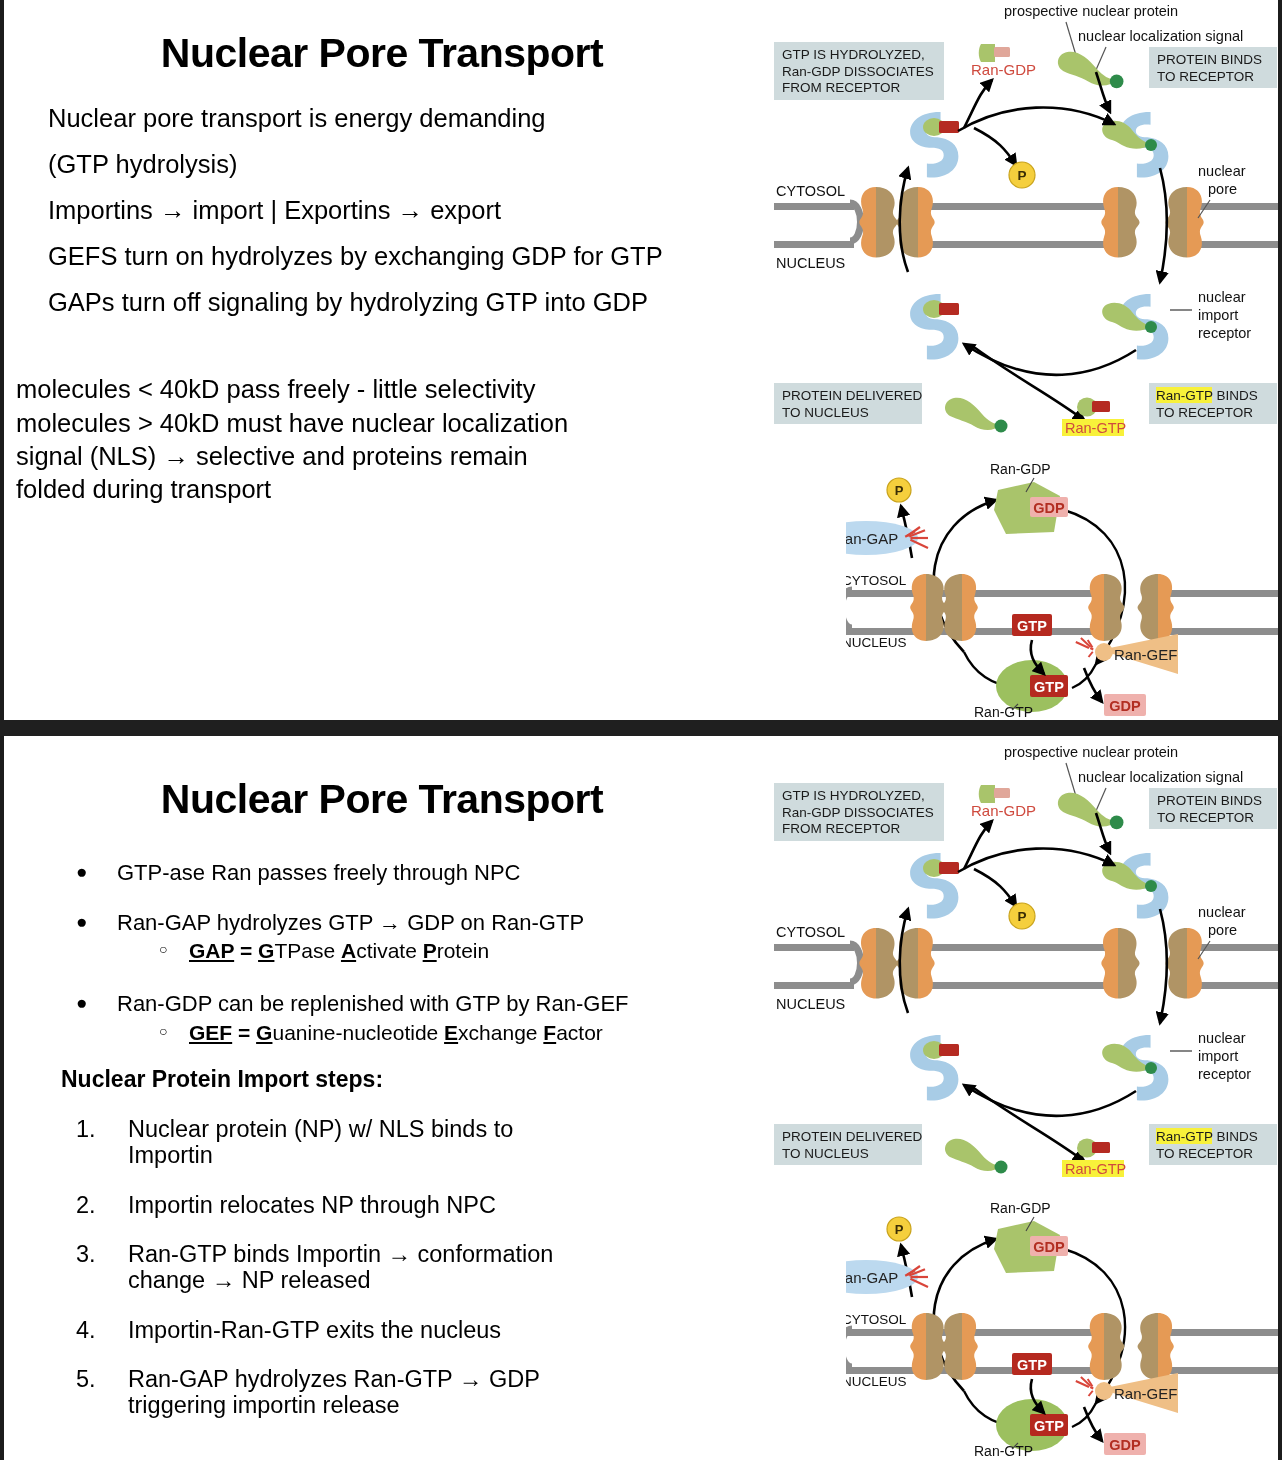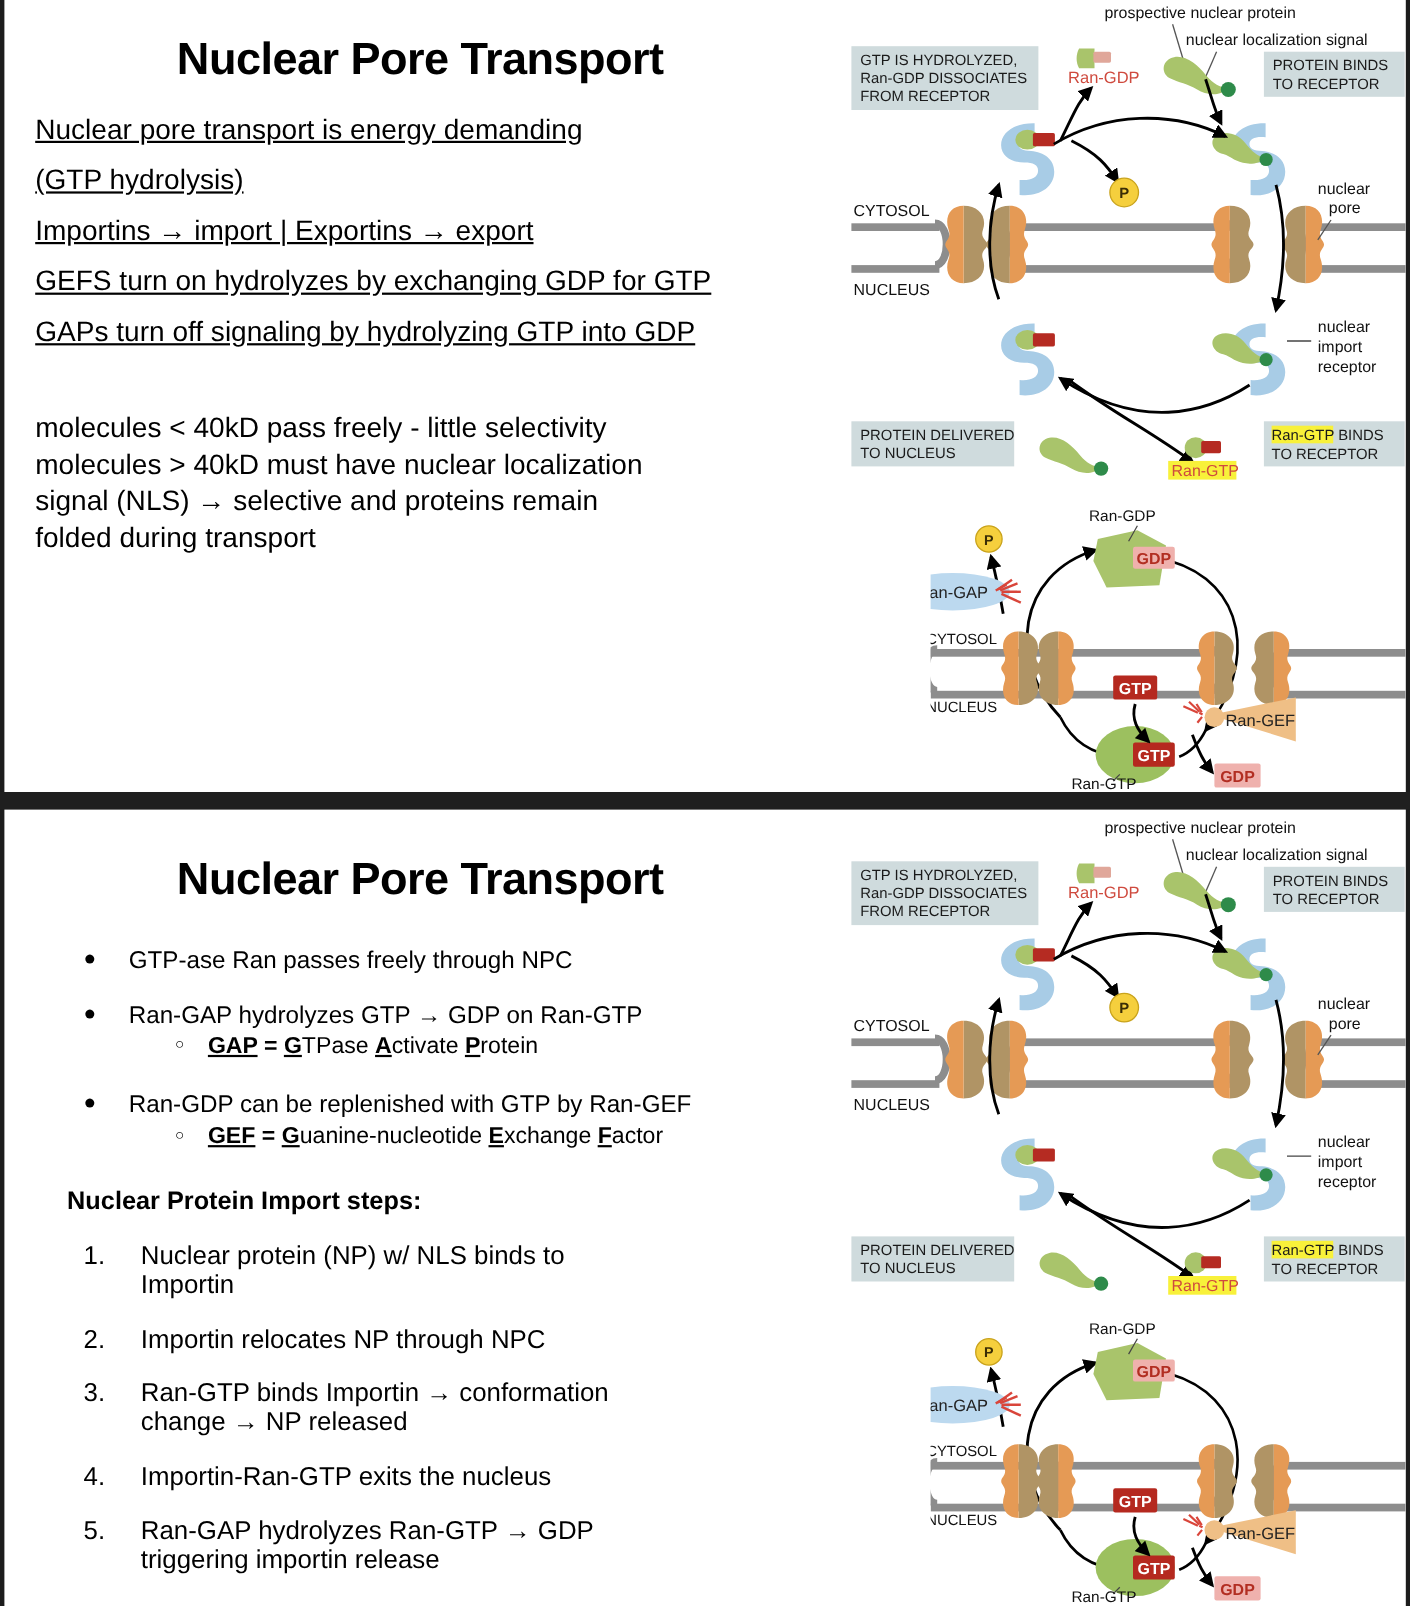--- a/index.html
+++ b/index.html
@@ -10,23 +10,23 @@
   .divider{position:absolute;left:0;top:720px;width:1282px;height:16px;background:#1f1f1f;}
   #slide2{top:736px;height:1716px;}
   .slide-inner{position:relative;width:100%;height:100%;}
 
   
   .textcol{position:absolute;left:0;top:0;width:756px;height:100%;}
   .title{font-weight:bold;text-align:center;letter-spacing:-0.5px;}
   #s1 .title{font-size:41px;padding-top:30px;}
   #s2 .title{font-size:41px;padding-top:40px;}
 
-  .para{font-size:25.5px;line-height:1.18;padding-left:28px;padding-right:10px;text-decoration:underline;}
+  .para{font-size:25.5px;line-height:1.18;padding-left:44px;padding-right:10px;}
   .para.sp{margin-top:16px;}
-  .blocklines{font-size:25.5px;line-height:1.30;padding-left:28px;padding-right:10px;}
+  .blocklines{font-size:25.5px;line-height:1.30;padding-left:12px;padding-right:10px;}
 
   ul.b1{list-style:none;margin:0;padding:0;}
   ul.b1 > li{position:relative;font-size:22px;line-height:1.25;padding-left:113px;margin-bottom:8px;}
   ul.b1 > li .bul{position:absolute;left:72px;top:1px;font-size:19px;line-height:1.25;}
   ul.b2{list-style:none;margin:2px 0 0 0;padding:0;}
   ul.b2 > li{position:relative;font-size:21px;line-height:1.25;padding-left:72px;}
   ul.b2 > li .bul2{position:absolute;left:42px;top:2px;font-size:14px;line-height:1.35;}
   .u{text-decoration:underline;font-weight:bold;text-align:center;}
   .bld{font-weight:bold;}
   .steps-head{font-size:23px;font-weight:bold;padding-left:57px;}
@@ -298,21 +298,21 @@
             <span>Ran-GDP can be replenished with GTP by Ran-GEF</span>
             <ul class="b2">
               <li>
                 <span class="bul2">○</span>
                 <span class="u">GEF</span><span class="bld"> = </span><span class="u">G</span><span>uanine-nucleotide </span><span class="u">E</span><span>xchange </span><span class="u">F</span><span>actor</span>
               </li>
             </ul>
           </li>
         </ul>
 
-        <div class="steps-head" style="margin-top:32px;">Nuclear Protein Import steps:</div>
+        <div class="steps-head" style="margin-top:20px;">Nuclear Protein Import steps:</div>
 
         <ol class="steps" style="margin-top:23px;">
           <li>
             <span class="num">1.</span>
             <div>Nuclear protein (NP) w/ NLS binds to</div>
             <div>Importin</div>
           </li>
           <li>
             <span class="num">2.</span>
             <div>Importin relocates NP through NPC</div>

